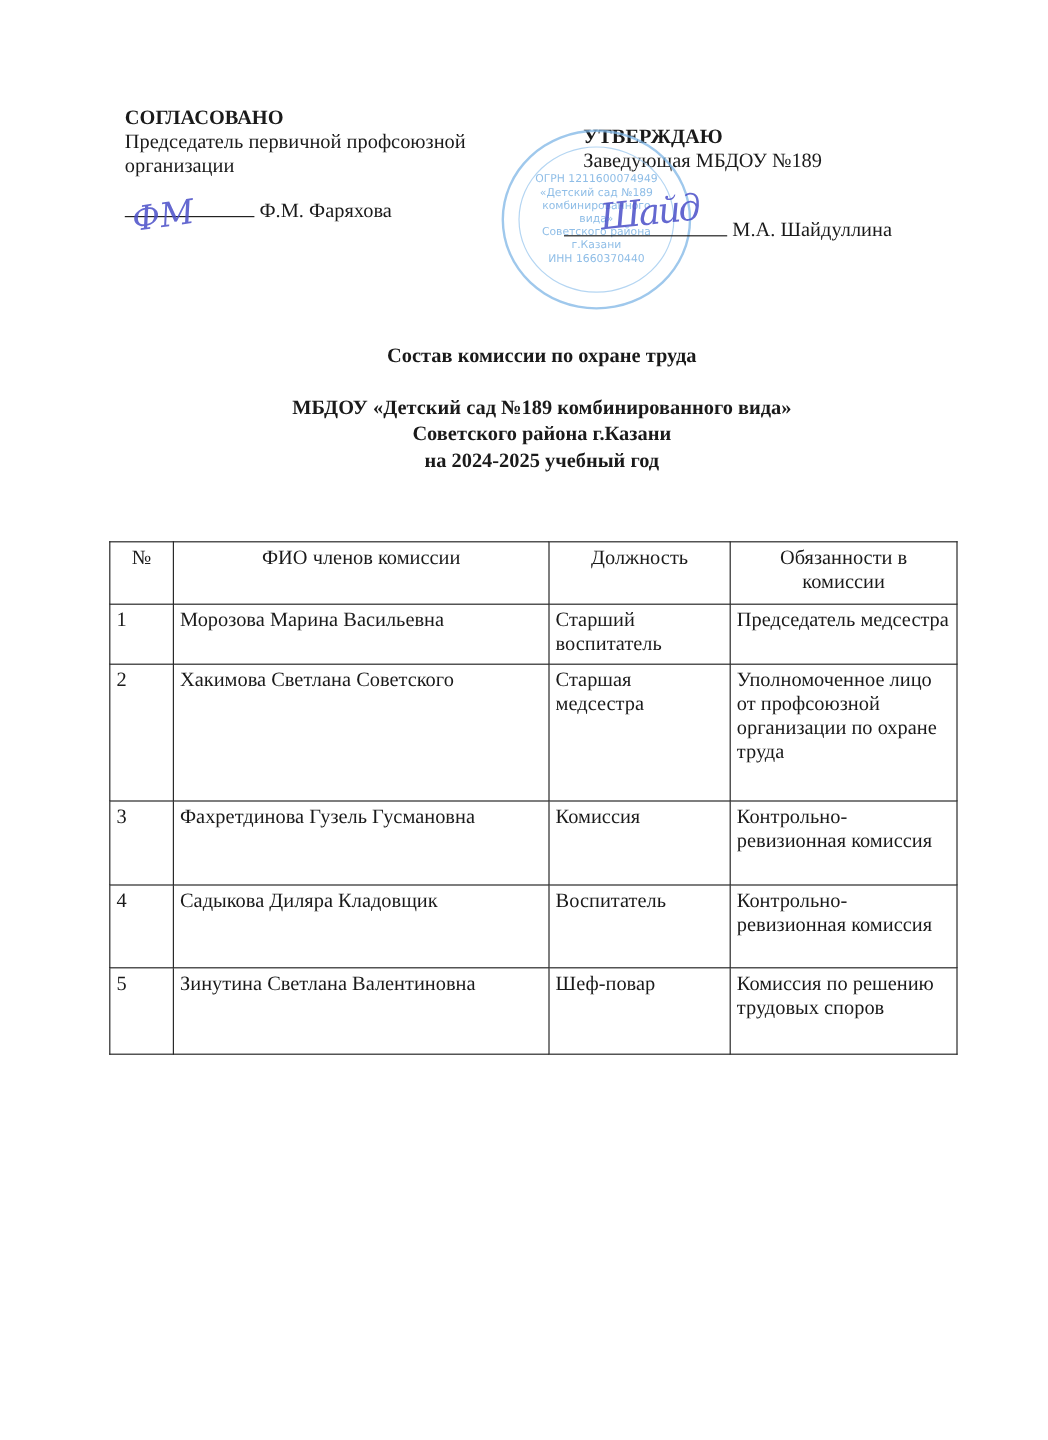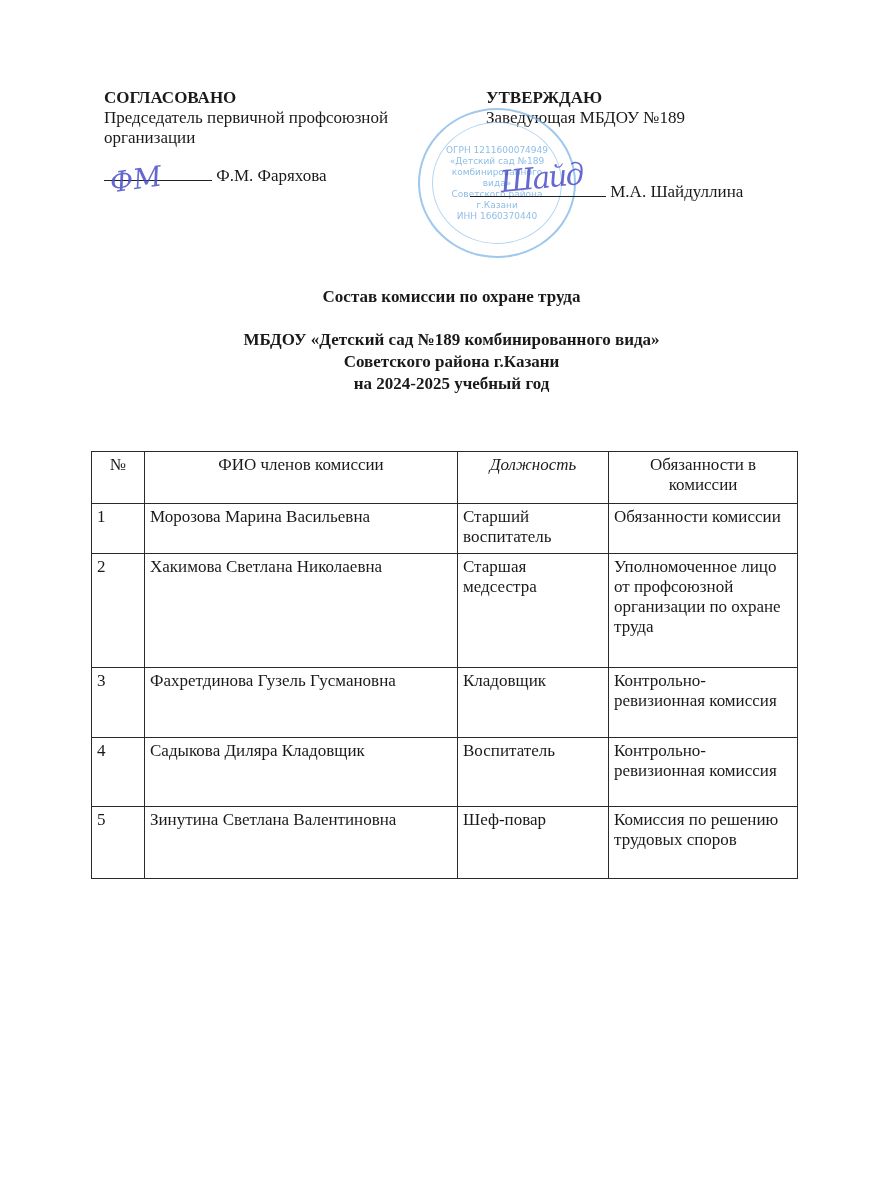--- a/index.html
+++ b/index.html
@@ -6,21 +6,21 @@
     body {
       width: 873px; height: 1200px; position: relative; overflow: hidden;
       font-family: "Liberation Serif", "DejaVu Serif", serif;
       color: #1a1a1a;
     }
     .page { position: absolute; left: 0; top: 0; width: 853px; height: 1200px; }
 
     .approval { position: absolute; font-size: 17px; line-height: 20px; }
     .approval .title { font-weight: bold; font-size: 17px; }
     .left-block { left: 104px; top: 88px; width: 330px; }
-    .right-block { left: 486px; top: 88px; width: 320px; }
+    .right-block { left: 486px; top: 104px; width: 320px; }
     .right-block .subtitle { margin-left: 0; }
 
     .sign-line { position: absolute; font-size: 17px; line-height: 20px; }
     .sign-line .line {
       display: inline-block; border-bottom: 1px solid #222; vertical-align: baseline;
       height: 16px;
     }
     .sign-left { left: 104px; top: 164px; }
     .sign-left .line { width: 108px; }
     .sign-right { left: 470px; top: 180px; }
@@ -59,21 +59,21 @@
       position: absolute; left: 91px; top: 451px;
       border-collapse: collapse; font-size: 17px; line-height: 20px;
     }
     table.commission td, table.commission th {
       border: 1.5px solid #2a2a2a; vertical-align: top; padding: 3px 5px 2px 5px;
       font-weight: normal; text-align: left;
     }
     table.commission th { text-align: center; }
     .c-num { width: 42px; }
     .c-name { width: 302px; }
-    .c-pos { width: 140px; font-style: italic; }
+    .c-pos { width: 140px; }
     .c-duty { width: 178px; }
     tr.h-head { height: 52px; }
     tr.h-r1 { height: 50px; }
     tr.h-r2 { height: 114px; }
     tr.h-r3 { height: 70px; }
     tr.h-r4 { height: 69px; }
     tr.h-r5 { height: 72px; }
   </style>
 </head>
 <body>
@@ -125,32 +125,32 @@
         <th class="c-name">ФИО членов комиссии</th>
         <th class="c-pos">Должность</th>
         <th class="c-duty">Обязанности в комиссии</th>
       </tr>
     </thead>
     <tbody>
       <tr class="h-r1">
         <td>1</td>
         <td>Морозова Марина Васильевна</td>
         <td>Старший воспитатель</td>
-        <td>Обязанности комиссии</td>
+        <td>Председатель медсестра</td>
       </tr>
       <tr class="h-r2">
         <td>2</td>
-        <td>Хакимова Светлана Николаевна</td>
+        <td>Хакимова Светлана Советского</td>
         <td>Старшая медсестра</td>
         <td>Уполномоченное лицо от профсоюзной организации по охране труда</td>
       </tr>
       <tr class="h-r3">
         <td>3</td>
         <td>Фахретдинова Гузель Гусмановна</td>
-        <td>Кладовщик</td>
+        <td>Комиссия</td>
         <td>Контрольно-ревизионная комиссия</td>
       </tr>
       <tr class="h-r4">
         <td>4</td>
         <td>Садыкова Диляра Кладовщик</td>
         <td>Воспитатель</td>
         <td>Контрольно-ревизионная комиссия</td>
       </tr>
       <tr class="h-r5">
         <td>5</td>

